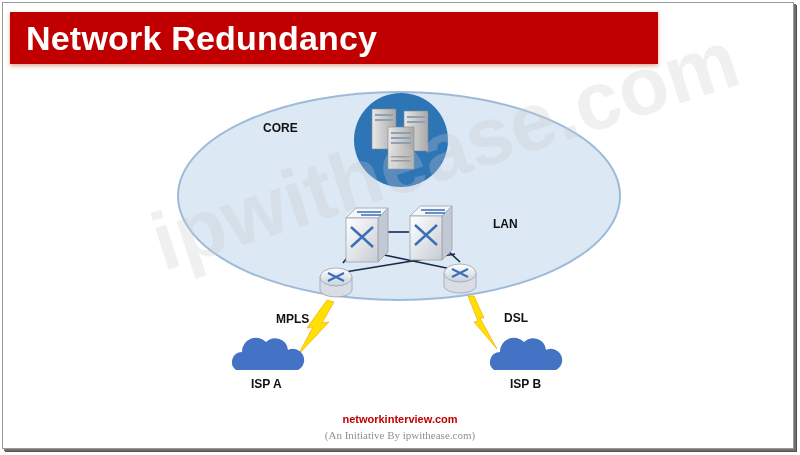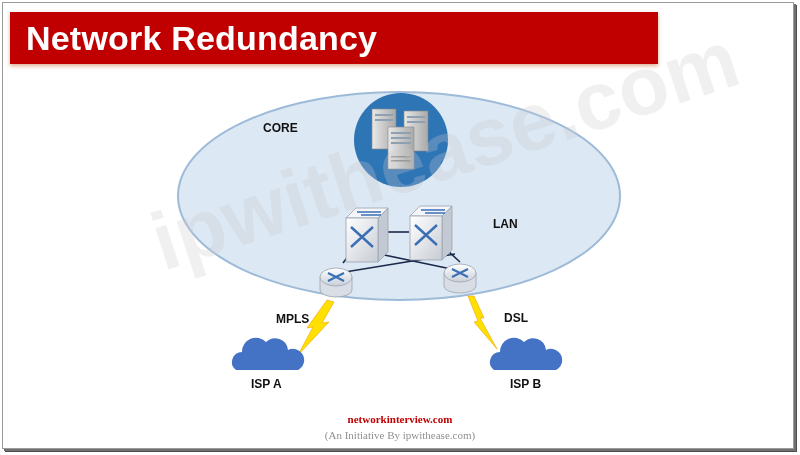--- a/index.html
+++ b/index.html
@@ -2,21 +2,21 @@
 <html><head>
 <meta charset="utf-8">
 <style>
   html, body { margin:0; padding:0; background:#ffffff; }
   body { width:800px; height:455px; position:relative; overflow:hidden; font-family:"Liberation Sans", sans-serif; }
   .frame { position:absolute; left:2px; top:2px; width:790px; height:445px; border:1px solid #9a9a9a; box-shadow: 2px 2px 0 #707070, 3px 3px 0 #505050; background:#fff; }
   .title-bar { position:absolute; left:10px; top:12px; width:632px; height:52px; background:#c00000; box-shadow:0 2px 4px rgba(200,120,80,0.6); display:flex; align-items:center; justify-content:flex-start;padding-left:16px; }
   .title-bar span { color:#fff; font-weight:bold; font-size:34px; font-family:"Liberation Sans", sans-serif; letter-spacing:0.2px; }
   svg.diagram { position:absolute; left:0; top:0; }
   .lbl { font-family:"Liberation Sans", sans-serif; font-weight:bold; font-size:12px; fill:#111; }
-  .footer1 { position:absolute; left:0; width:800px; top:413px; text-align:center; color:#c00000; font-weight:bold; font-size:11px; font-family:Liberation Serif, serif; }
+  .footer1 { position:absolute; left:0; width:800px; top:413px; text-align:center; color:#c00000; font-weight:bold; font-size:11px; font-family:Liberation Sans, sans-serif; }
   .footer2 { position:absolute; left:0; width:800px; top:429px; text-align:center; color:#909090; font-size:11px; font-family:Liberation Serif, serif; }
   .watermark { position:absolute; left:140px; top:200px; font-size:82px; font-weight:bold; color:rgba(200,200,205,0.28); transform:rotate(-18deg); transform-origin:left top; white-space:nowrap; font-family:"Liberation Sans", sans-serif; pointer-events:none; }
 </style>
 </head>
 <body>
 
 <div class="frame"></div>
 
 <div class="title-bar">
   <span>Network Redundancy</span>

